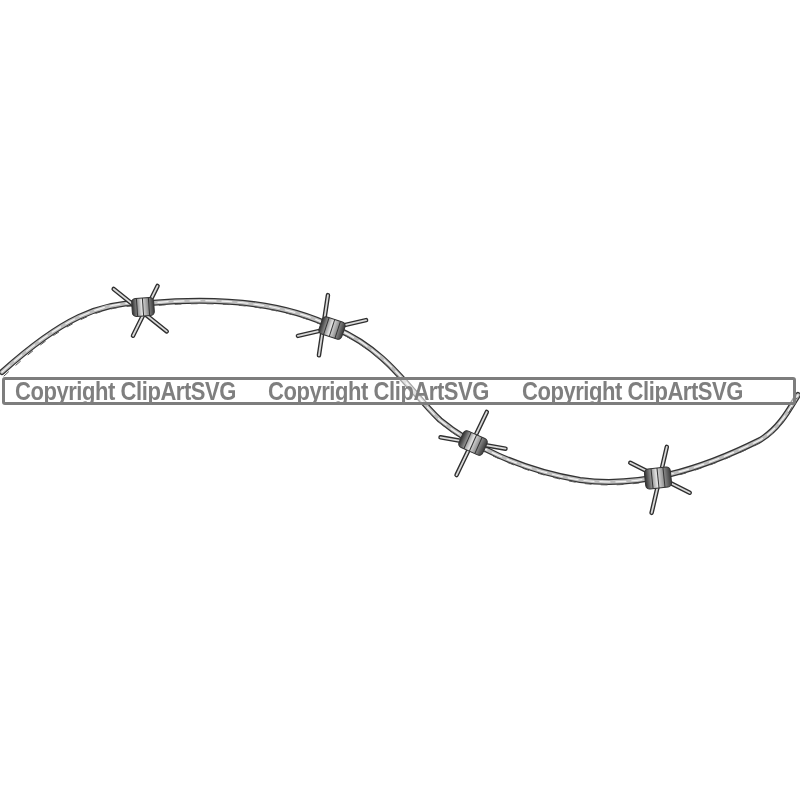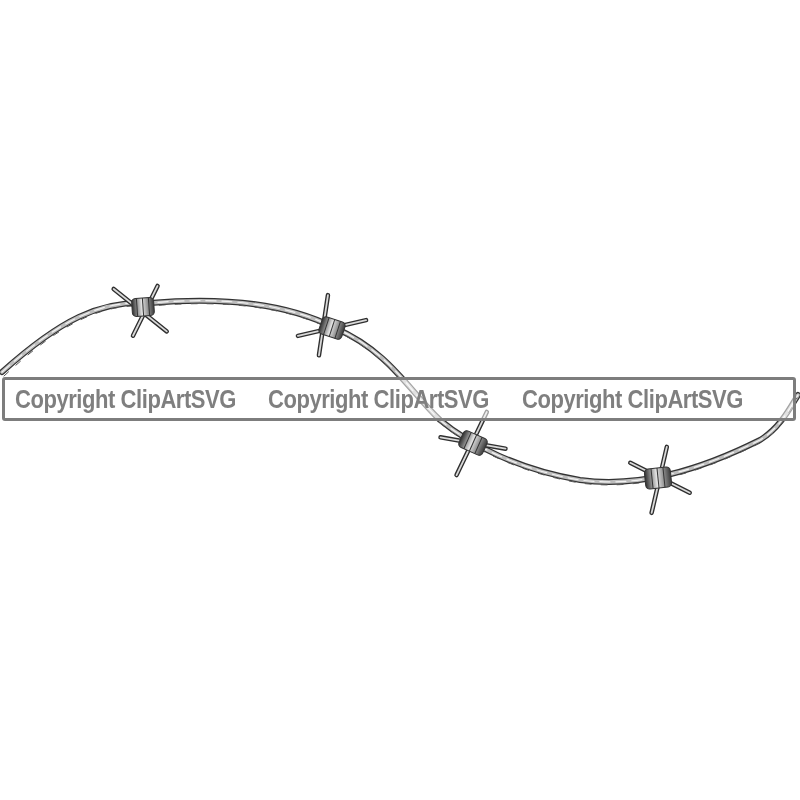--- a/index.html
+++ b/index.html
@@ -1,20 +1,20 @@
 <!DOCTYPE html>
 <html><head>
   <meta charset="utf-8">
   <style>
     html, body { margin: 0; padding: 0; background: #ffffff; }
     body { width: 800px; height: 800px; position: relative; overflow: hidden; }
     .canvas { position: absolute; left: 0; top: 0; width: 800px; height: 800px; }
     .watermark {
       position: absolute;
-      left: 2px; top: 377px; width: 794px; height: 44px;
+      left: 2px; top: 377px; width: 794px; height: 28px;
       box-sizing: border-box;
       border: 3px solid #7d7d7d;
       border-radius: 3px;
       background: rgba(255,255,255,0.55);
       display: flex; align-items: center; justify-content: space-between;
       padding: 0 20px 0 10px;
     }
     .wm-text {
       font-family: "Liberation Sans", sans-serif;
       font-weight: bold;

